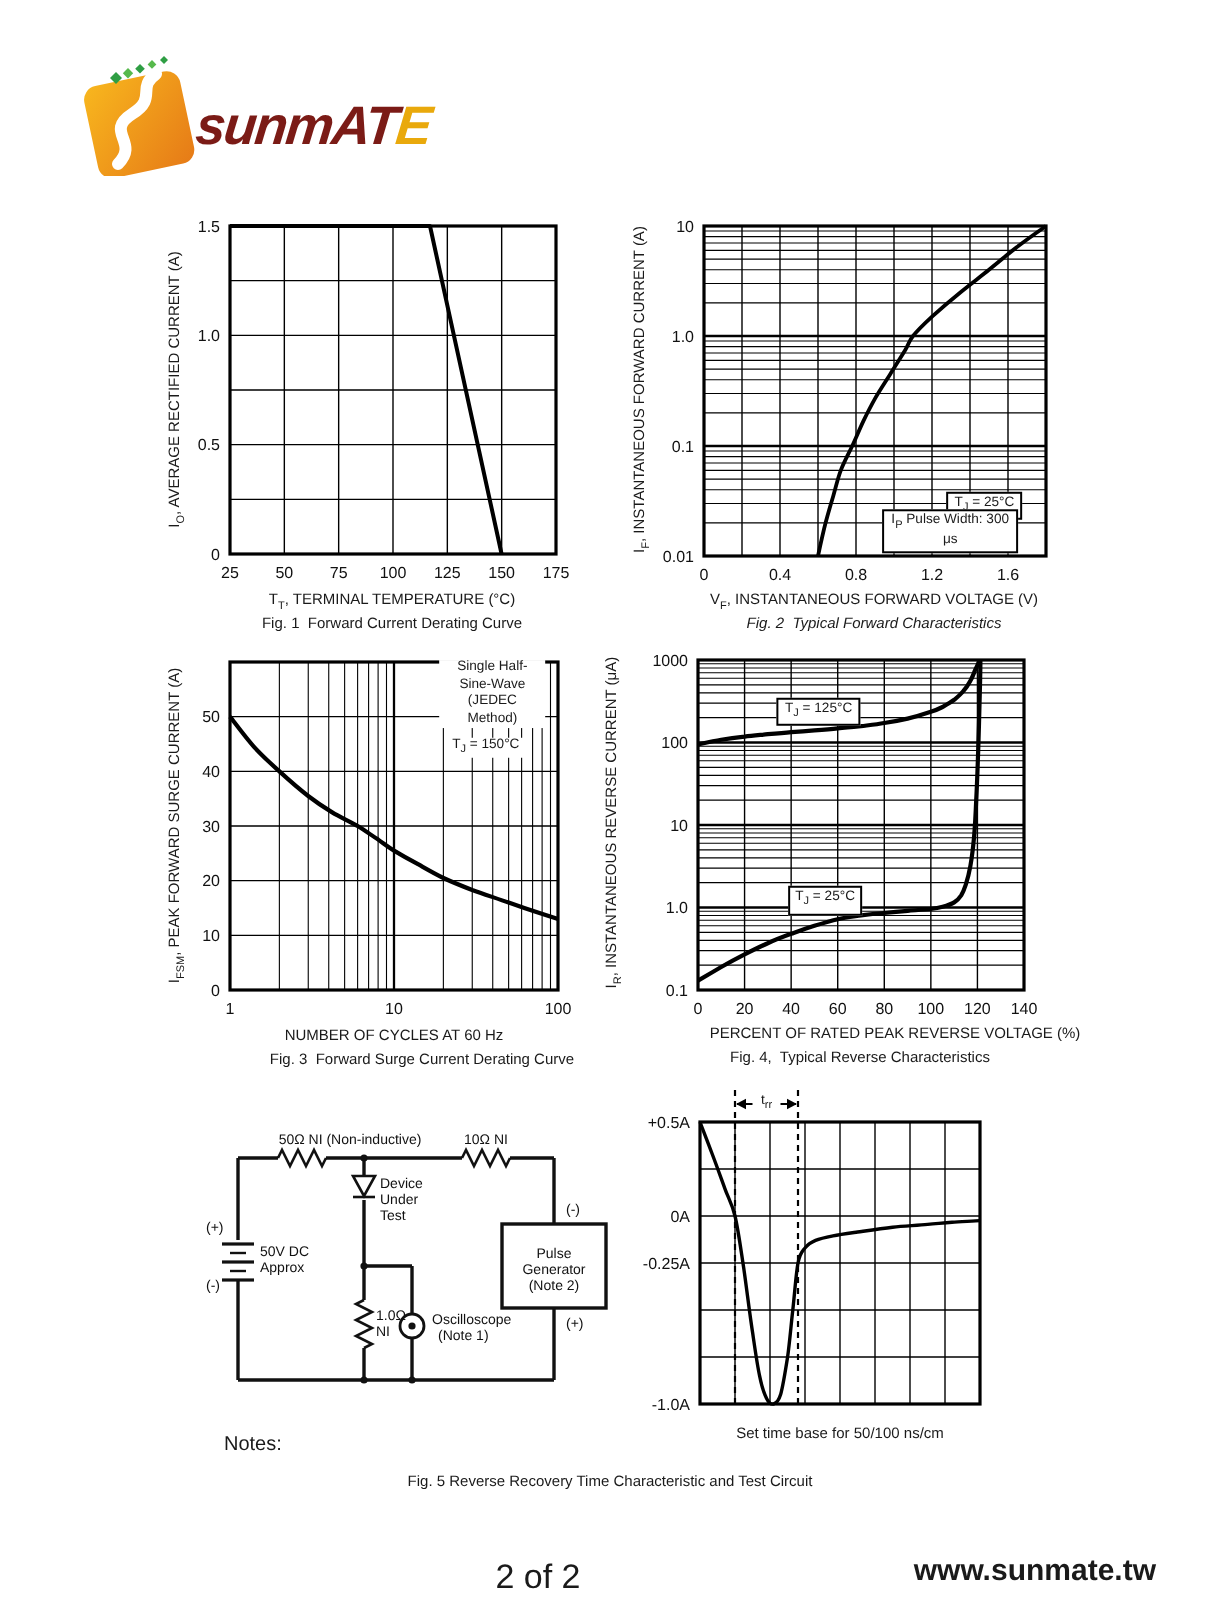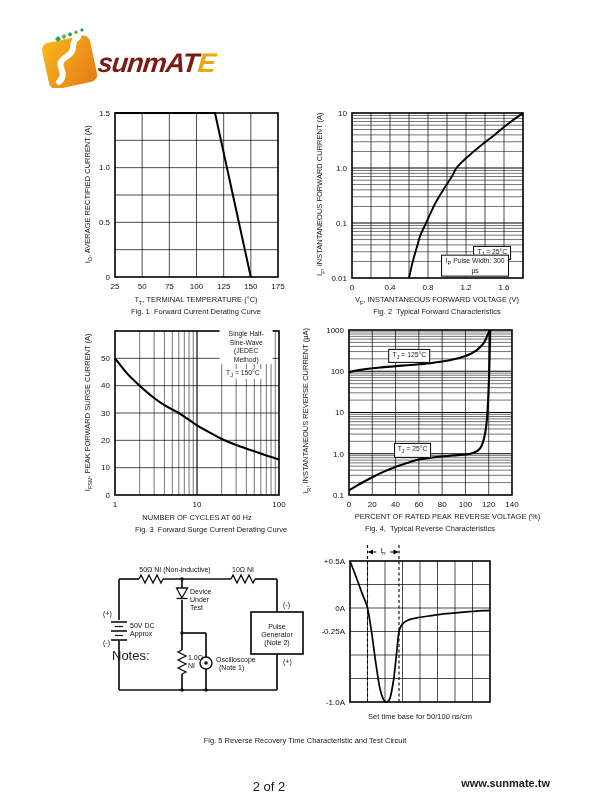--- a/index.html
+++ b/index.html
@@ -23,32 +23,32 @@
   #fig1{left:81px;top:95px;width:217px;height:202px;}
   #fig2{left:318px;top:95px;width:225px;height:203px;}
   #fig3{left:81px;top:313px;width:218px;height:202px;}
   #fig4{left:315px;top:312px;width:217px;height:203px;}
   #fig5{left:316px;top:543px;width:194px;height:179px;}
   #fig1 .ylabel{left:-75px;top:94px;width:164px;}
   #fig2 .ylabel{left:-80px;top:94px;width:165px;}
   #fig3 .ylabel{left:-75px;top:94px;width:164px;}
   #fig4 .ylabel{left:-91px;top:94px;width:165px;}
   #fig1 .xlabel{left:115px;top:200px;} #fig1 .caption{left:115px;top:212px;}
-  #fig2 .xlabel{left:119px;top:200px;} #fig2 .caption{left:119px;top:212px;}
+  #fig2 .xlabel{left:119px;top:200px;} #fig2 .caption{left:119px;top:212px;font-style:italic;}
   #fig3 .xlabel{left:116px;top:200px;text-align:right;} #fig3 .caption{left:130px;top:212px;}
   #fig4 .xlabel{left:115px;top:200px;padding-left:35px;} #fig4 .caption{left:115px;top:212px;text-align:right;}
   #fig5 .caption{left:104px;top:169px;}
   
   .circuit{position:absolute;left:95px;top:548px;}
   .circuit text{font-family:"Liberation Sans","DejaVu Sans",sans-serif;font-size:7px;fill:#111;}
-  .notes{position:absolute;left:112px;top:651px;font-size:13px;line-height:10.5px;}
+  .notes{position:absolute;left:112px;top:718px;font-size:10px;line-height:10.5px;}
   .fig5caption{position:absolute;left:0;top:736px;width:610px;text-align:center;font-size:7.5px;}
   
-  .footer-page{position:absolute;left:0;top:779px;width:538px;text-align:center;font-size:13px;}
-  .footer-site{position:absolute;right:60px;top:777px;font-size:11px;font-weight:bold;}
+  .footer-page{position:absolute;left:0;top:779px;width:538px;text-align:center;font-size:17px;}
+  .footer-site{position:absolute;right:32px;top:777px;font-size:15px;font-weight:bold;}
 </style>
 </head>
 <body>
 
 <div class="page">
 
   <div class="logo">
     <svg class="logo-icon" width="62" height="62" viewBox="0 0 62 62">
       <defs>
         <linearGradient id="lg" x1="0" y1="0" x2="1" y2="1">

